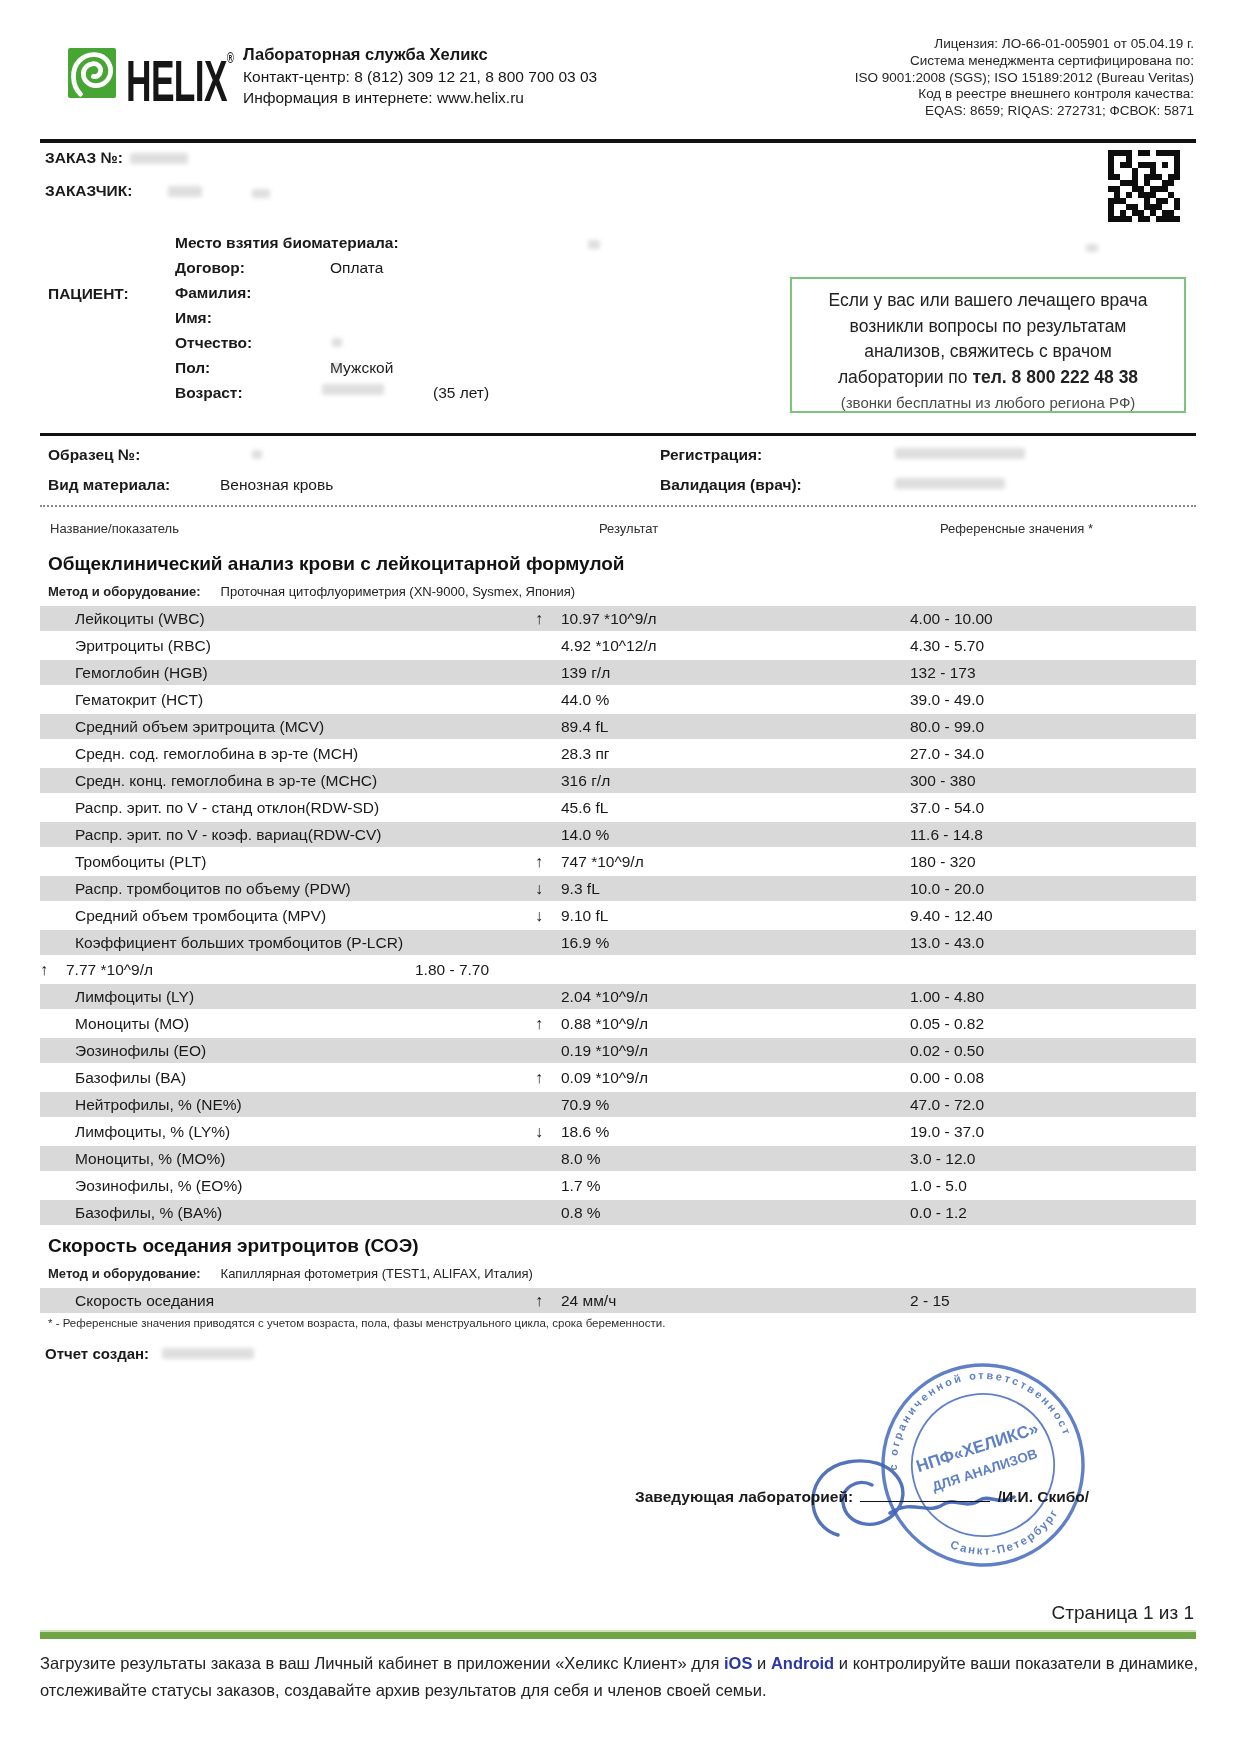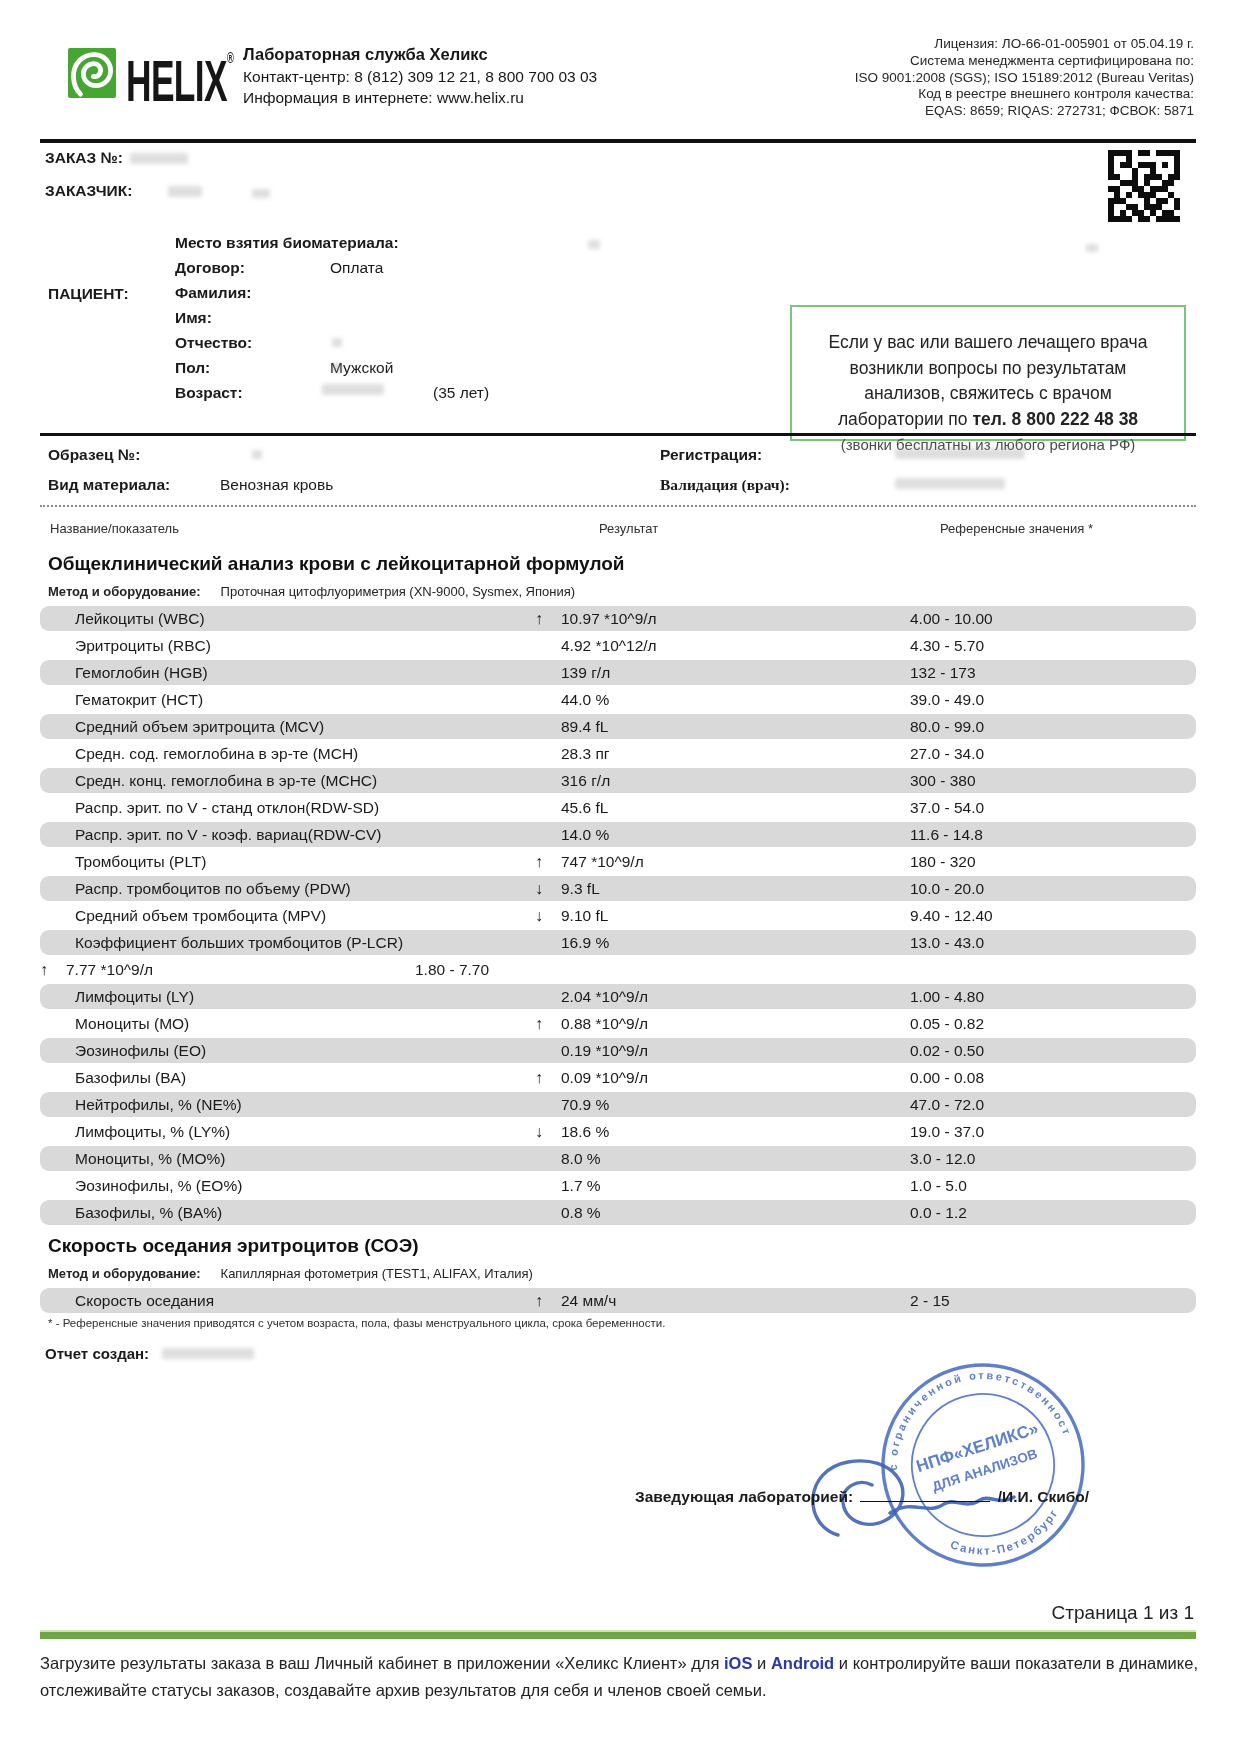--- a/index.html
+++ b/index.html
@@ -36,40 +36,40 @@
   .qr div{width:100%;height:100%;}
   .qr .on{background:#0d0d0d;}
 
   .patient-label{left:48px;top:285px;font-size:15.5px;font-weight:bold;}
   .pfields{left:175px;top:234px;font-size:15.5px;}
   .pfield{height:25px;white-space:nowrap;}
   .pfield .lab{display:inline-block;min-width:155px;font-weight:bold;}
   .pfield.age-row .val{padding-left:103px;}
 
   .notice{left:790px;top:277px;width:396px;height:136px;border:2px solid var(--notice-border);
-          text-align:center;font-size:17.5px;line-height:25.5px;padding-top:23px;color:#222;margin-top:28px;}
+          text-align:center;font-size:17.5px;line-height:25.5px;padding-top:9px;color:#222;}
   .notice .small{font-size:15px;color:#4a4a4a;}
 
   .sampleL1{left:48px;top:446px;font-size:15.5px;font-weight:bold;}
   .sampleL2{left:48px;top:476px;font-size:15.5px;font-weight:bold;}
   .sampleV2{left:220px;top:476px;font-size:15.5px;}
   .regL{left:660px;top:446px;font-size:15.5px;font-weight:bold;}
-  .valL{left:660px;top:476px;font-size:15.5px;font-weight:bold;font-family:Liberation Serif, serif;}
+  .valL{left:660px;top:476px;font-size:15.5px;font-weight:bold;}
 
   
   .table-area{position:absolute;left:40px;top:513px;width:1156px;}
   .thead{position:relative;height:30px;font-size:13px;color:#2e2e2e;}
   .thead .h1{position:absolute;left:10px;top:8px;}
   .thead .h2{position:absolute;left:559px;top:8px;}
   .thead .h3{position:absolute;left:900px;top:8px;}
   .section-title{font-size:19px;font-weight:bold;margin:10px 0 0 8px;color:#111;}
   .method-line{font-size:13px;margin:9px 0 7px 8px;color:#222;}
   .method-line .method-text{margin-left:20px;}
   .row{display:flex;height:25px;margin-bottom:2px;align-items:center;font-size:15.5px;color:#1a1a1a;}
-  .row.gray{background:var(--row-gray);border-radius:9px;}
+  .row.gray{background:var(--row-gray);}
   .cell.name{width:495px;padding-left:35px;}
   .cell.result{width:375px;display:flex;align-items:center;}
   .cell.result .flag{width:26px;font-weight:bold;font-size:16px;}
   .cell.ref{flex:1;}
   .footnote{font-size:11.5px;margin:4px 0 0 8px;color:#2e2e2e;}
 
   
   .created{left:45px;top:1345px;font-size:15px;font-weight:bold;}
   .stampwrap{left:778px;top:1330px;width:330px;height:270px;}
   .sign-row{left:635px;top:1488px;font-size:15.5px;font-weight:bold;white-space:nowrap;}

